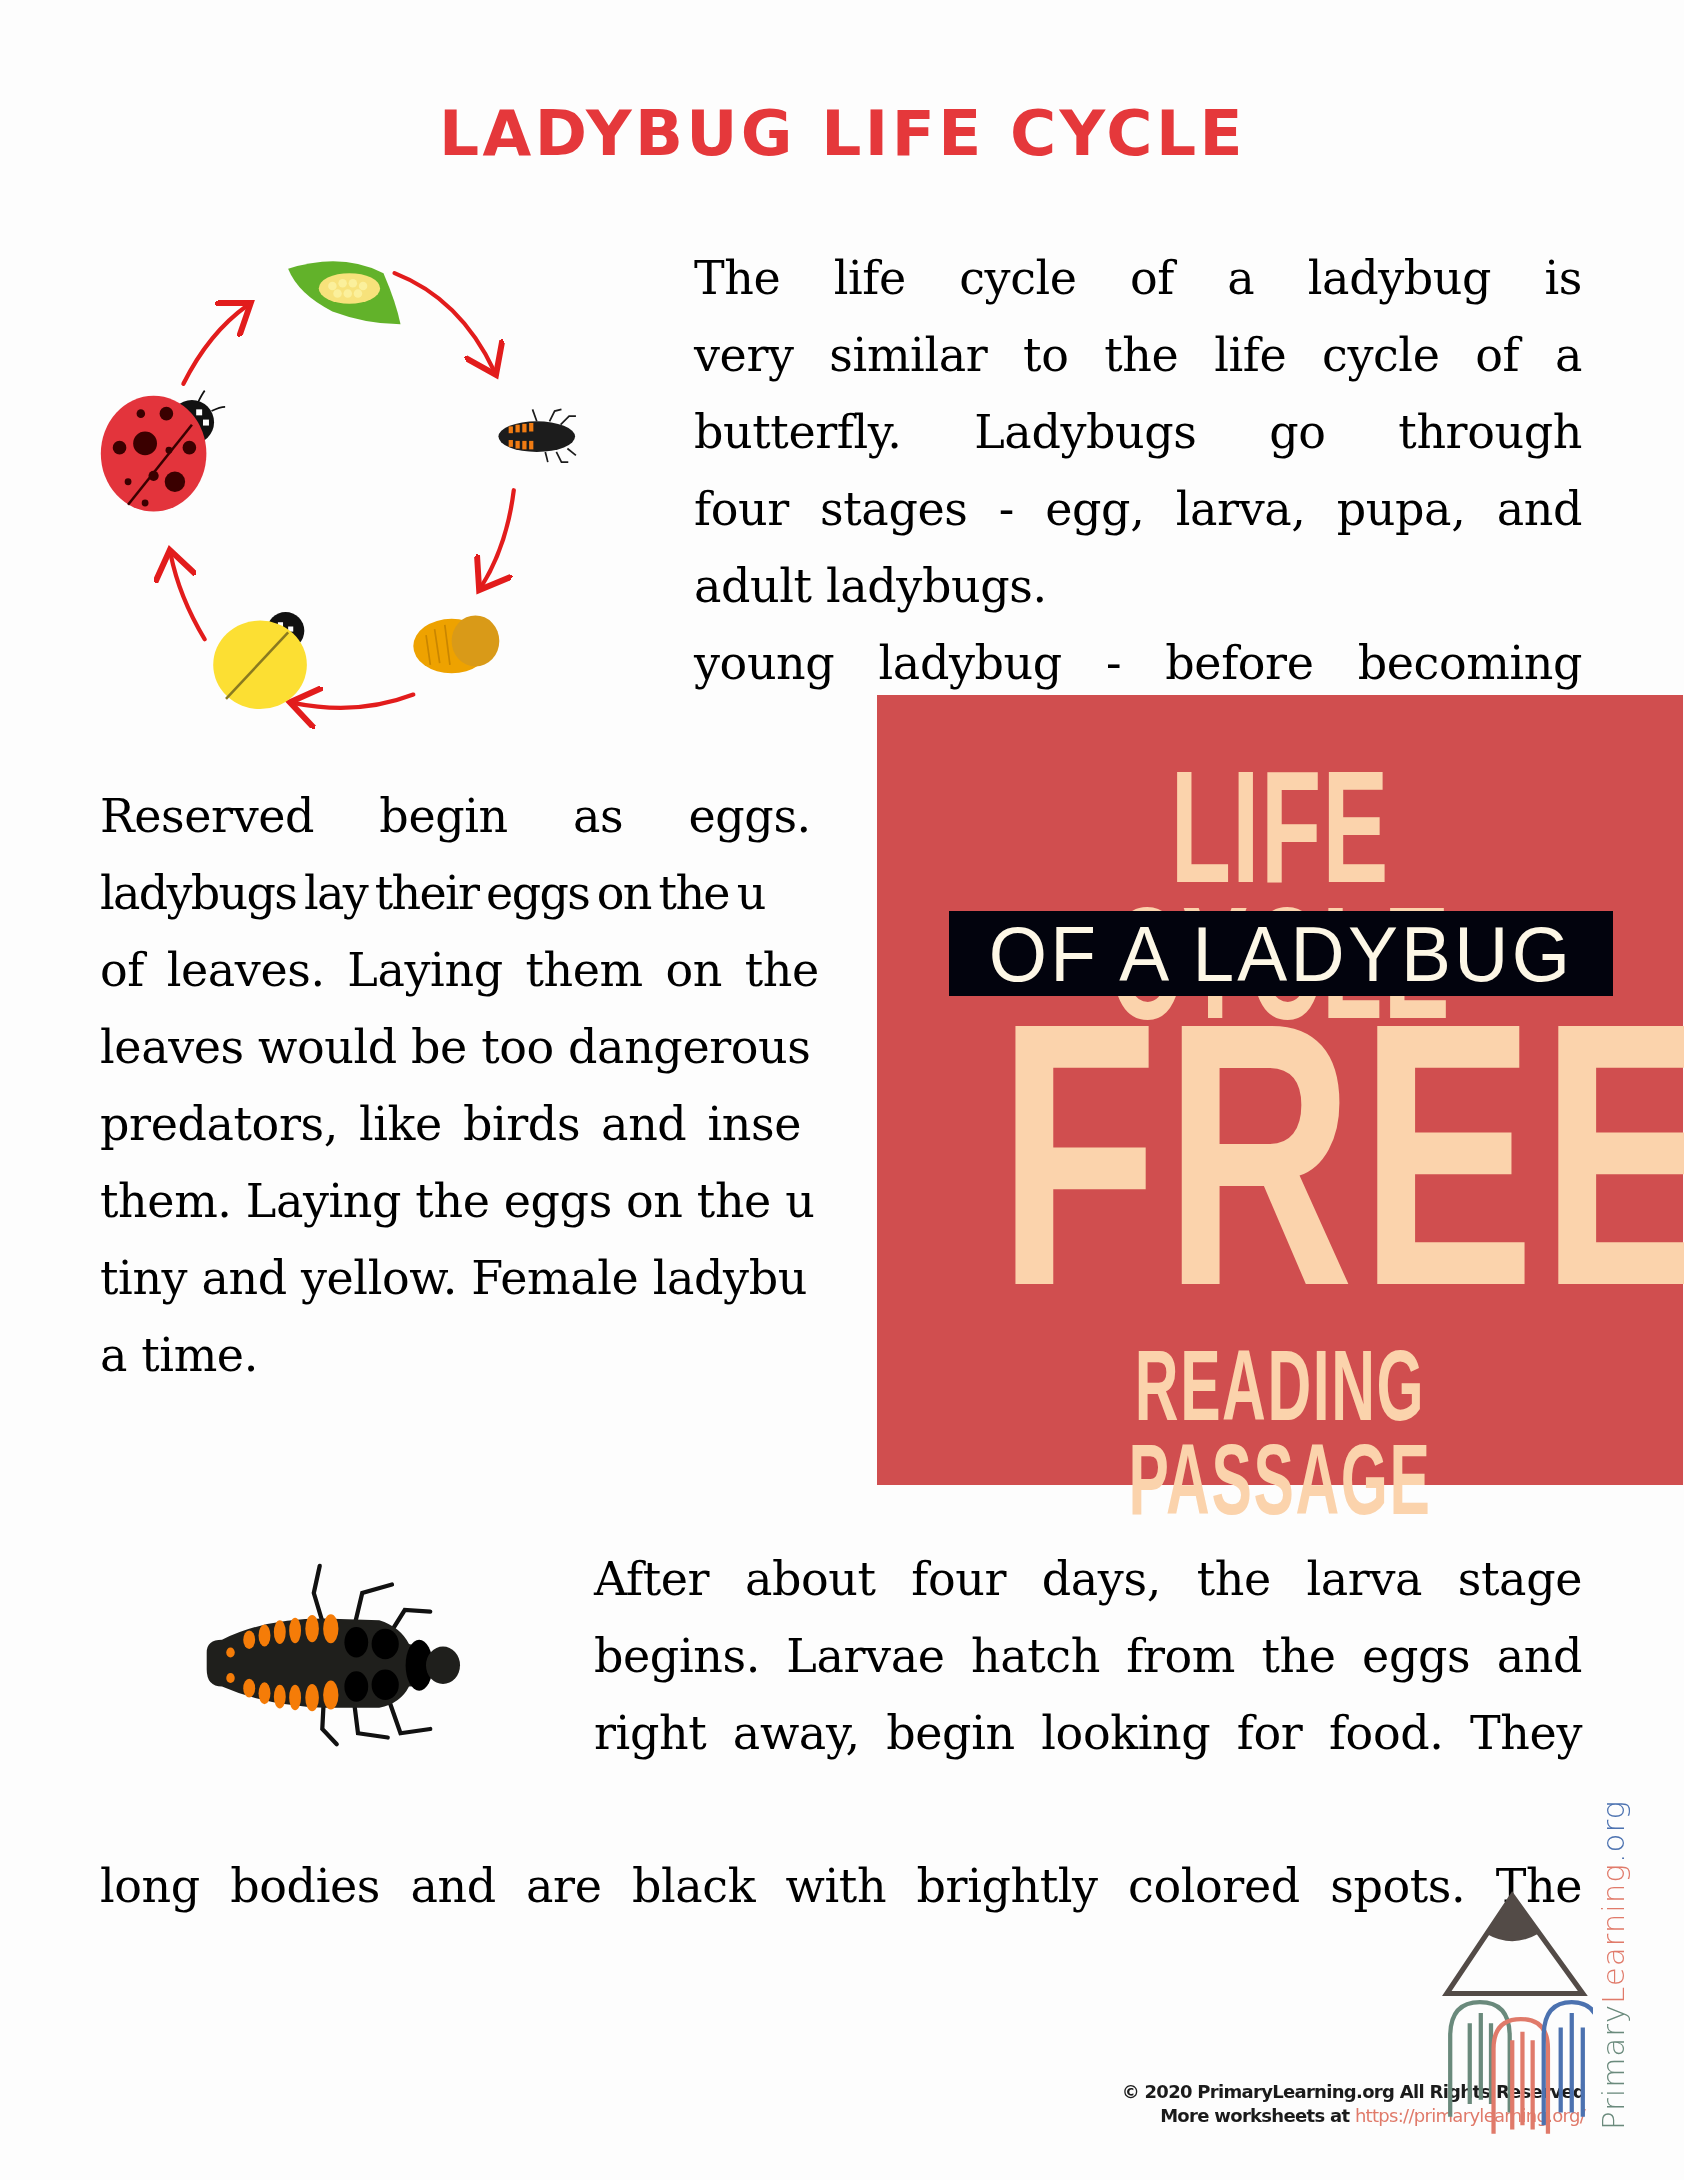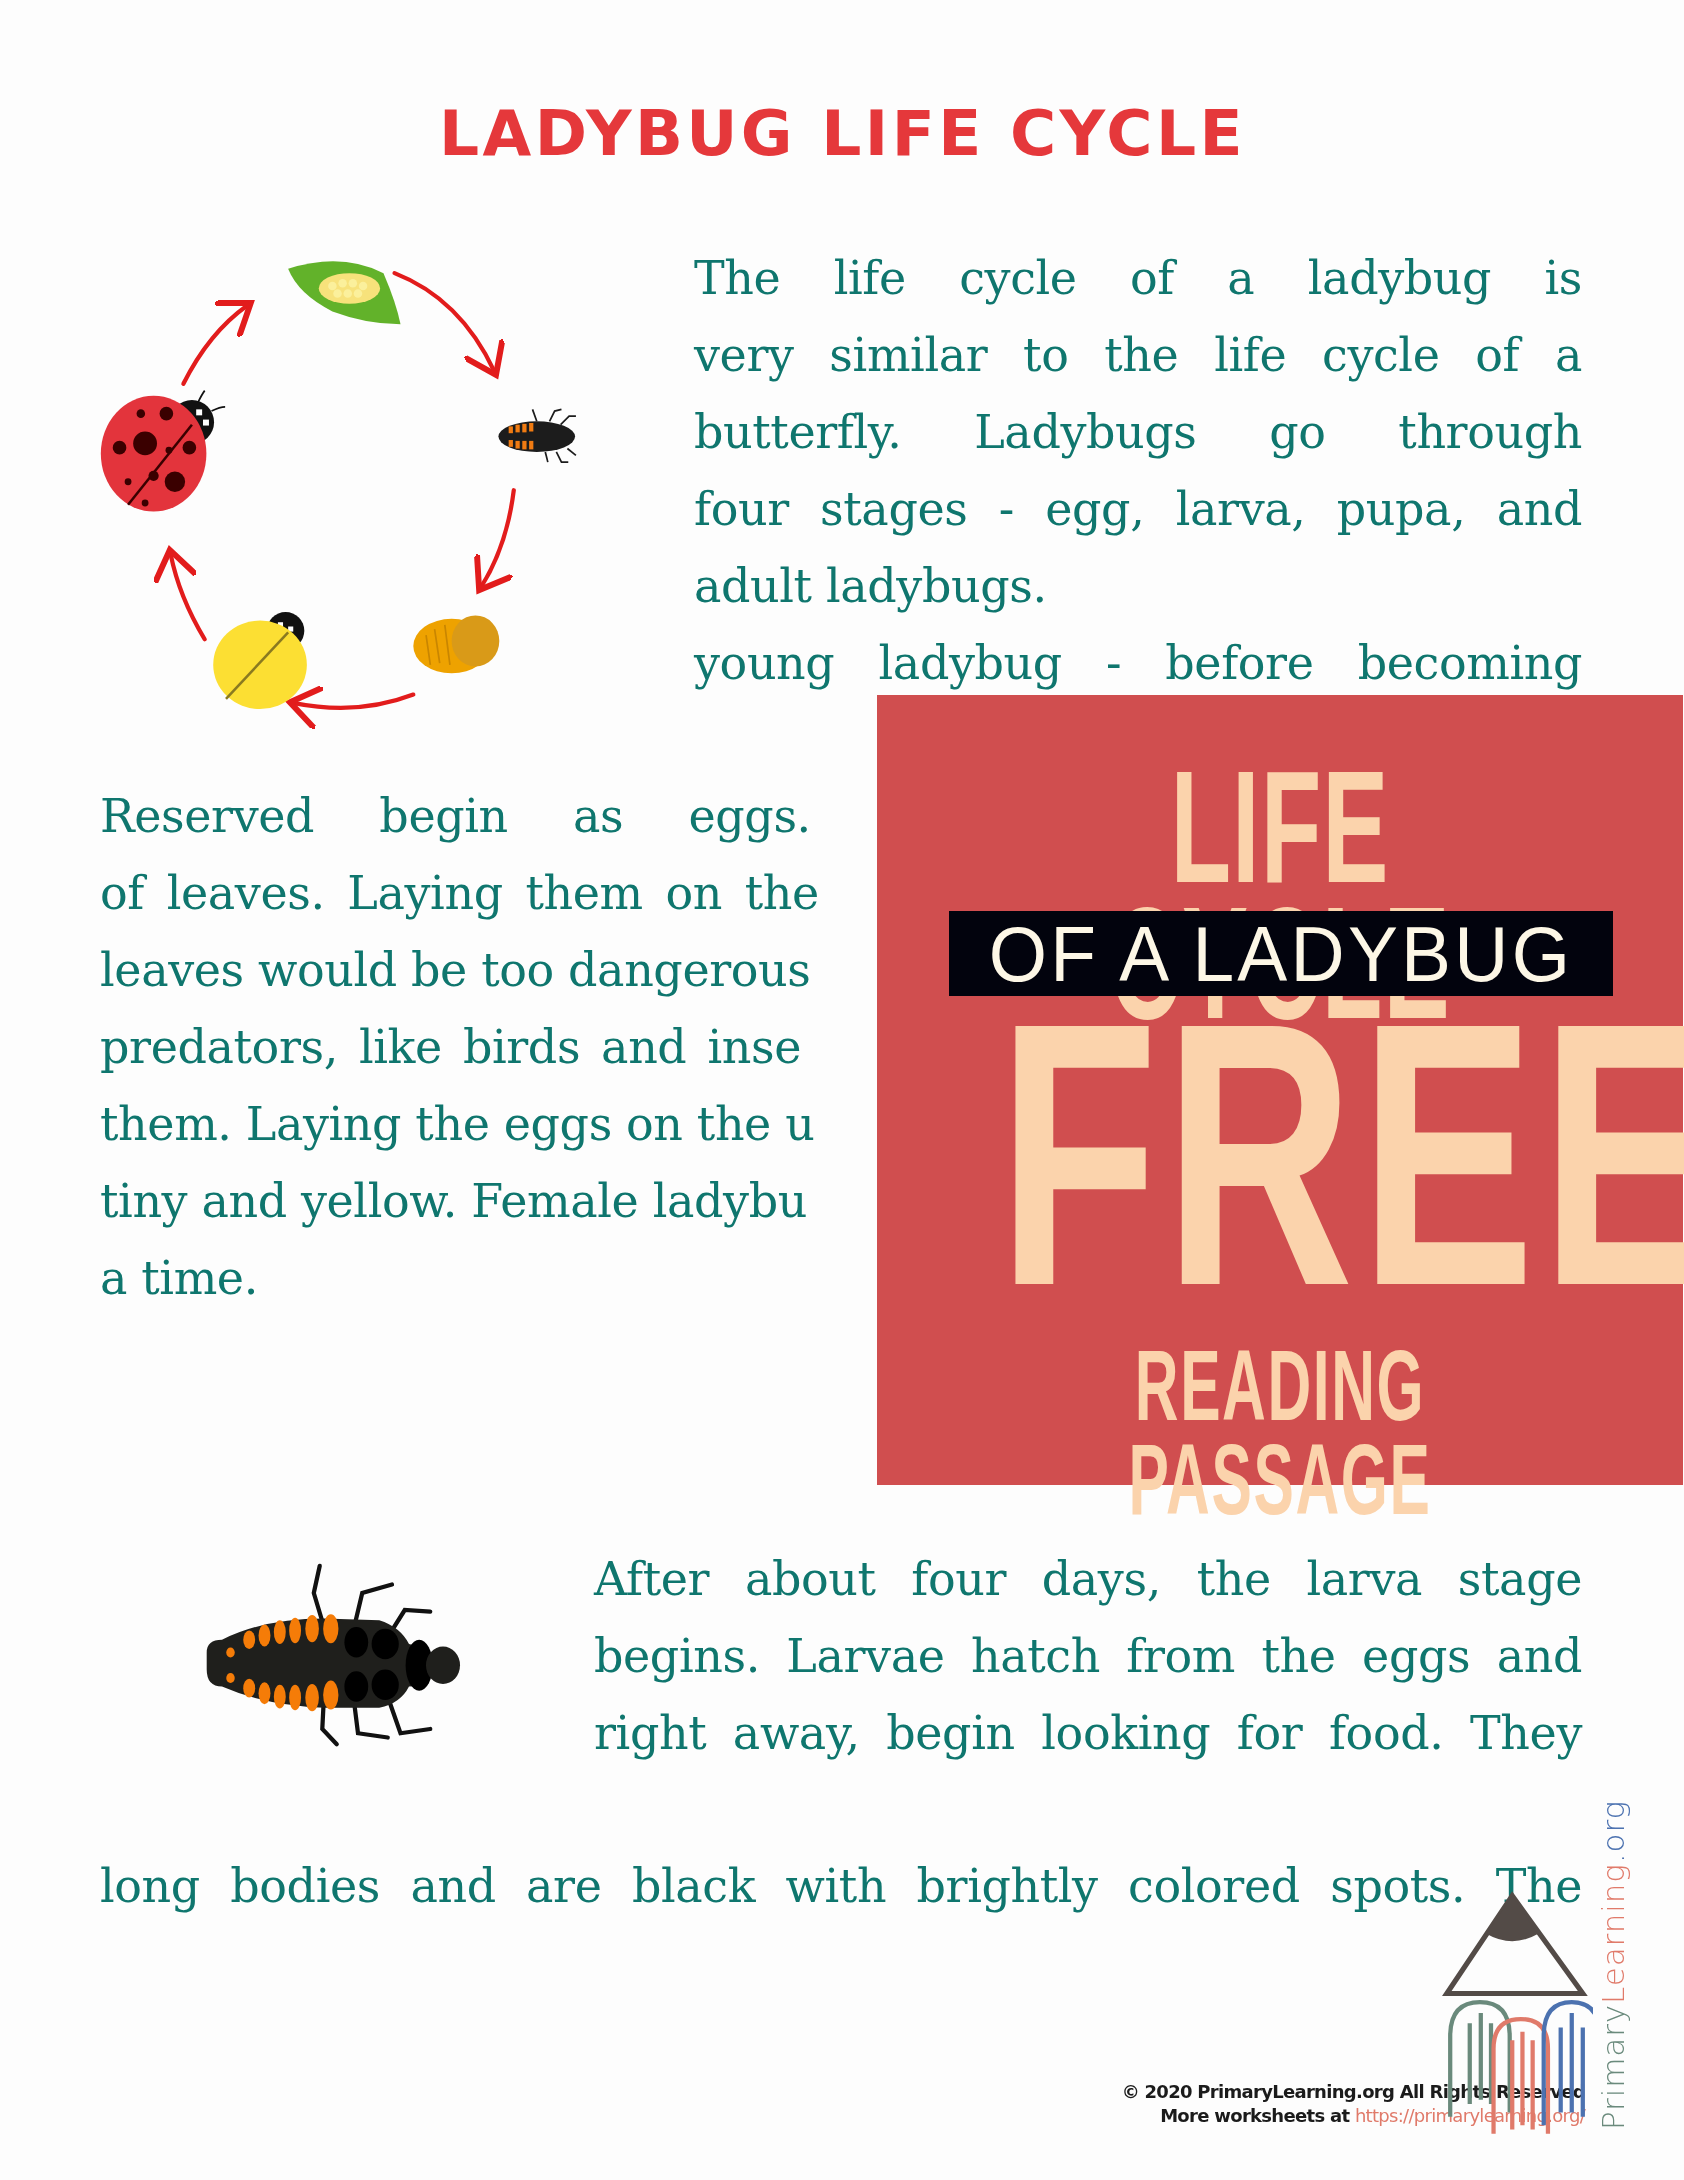--- a/index.html
+++ b/index.html
@@ -21,21 +21,21 @@
     transform: scaleY(0.98);
   }
 
   
   .diagram { left: 94px; top: 239px; width: 579px; height: 494px; }
 
   
   .para {
     position: absolute;
     font-family: "DejaVu Serif", "Liberation Serif", serif;
-    font-size: 46px; line-height: 77px; color: #0f766e;
+    font-size: 46px; line-height: 77px; color: #000000;
     text-align: justify; text-align-last: left;
     letter-spacing: -0.4px;
   }
   .line { display: block; white-space: nowrap; height: 77px; text-align: justify; text-align-last: justify; }
   .line.last { text-align-last: left; }
 
   .p1 { left: 694px; top: 240px; width: 888px; }
   .p2 { left: 100px; top: 778px; width: 1005px; }
   .p3a { left: 594px; top: 1541px; width: 988px; }
   .p3b { left: 100px; top: 1848px; width: 1482px; }
@@ -198,20 +198,21 @@
   <span class="line">The life cycle of a ladybug is</span>
   <span class="line">very similar to the life cycle of a</span>
   <span class="line">butterfly. Ladybugs go through</span>
   <span class="line">four stages - egg, larva, pupa, and</span>
   <span class="line last">adult ladybugs.</span>
   <span class="line">young ladybug - before becoming</span>
 </div>
 
 <div class="para p2">
   <span class="line last" style="word-spacing:51px">Reserved begin as eggs.</span>
+  <span class="line last" style="letter-spacing:-1.7px;word-spacing:-5.1px">ladybugs lay their eggs on the u</span>
   <span class="line last" style="word-spacing:8.5px">of leaves. Laying them on the</span>
   <span class="line last">leaves would be too dangerous</span>
   <span class="line last" style="word-spacing:6.8px">predators, like birds and inse</span>
   <span class="line last">them. Laying the eggs on the u</span>
   <span class="line last">tiny and yellow. Female ladybu</span>
   <span class="line last">a time.</span>
 </div>
 
 <div class="promo">
   <div class="promo-l1">LIFE CYCLE</div>

